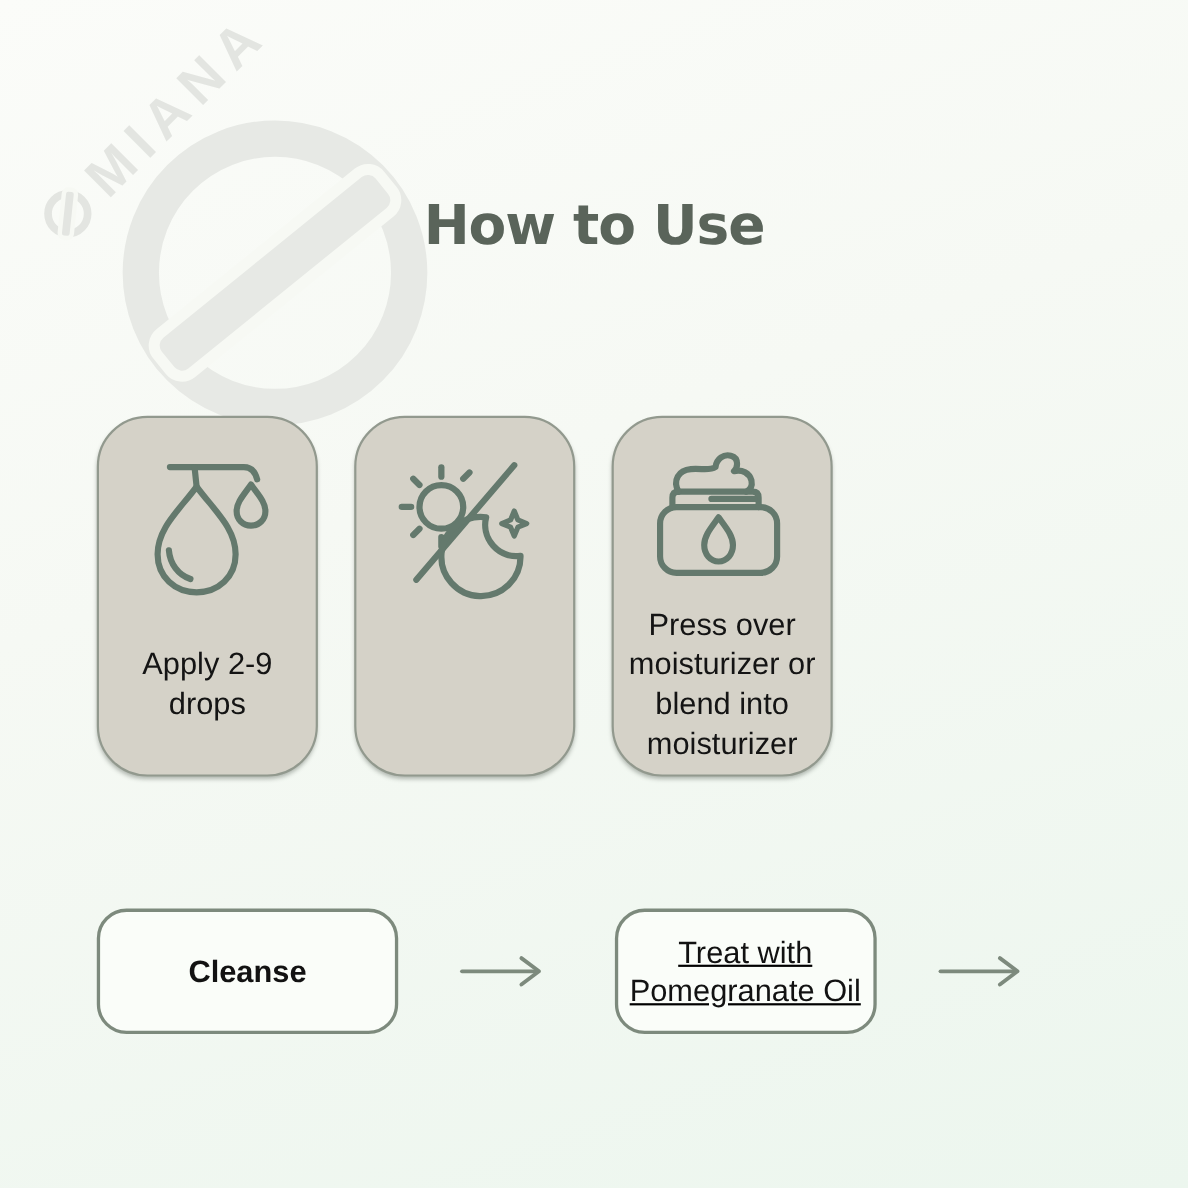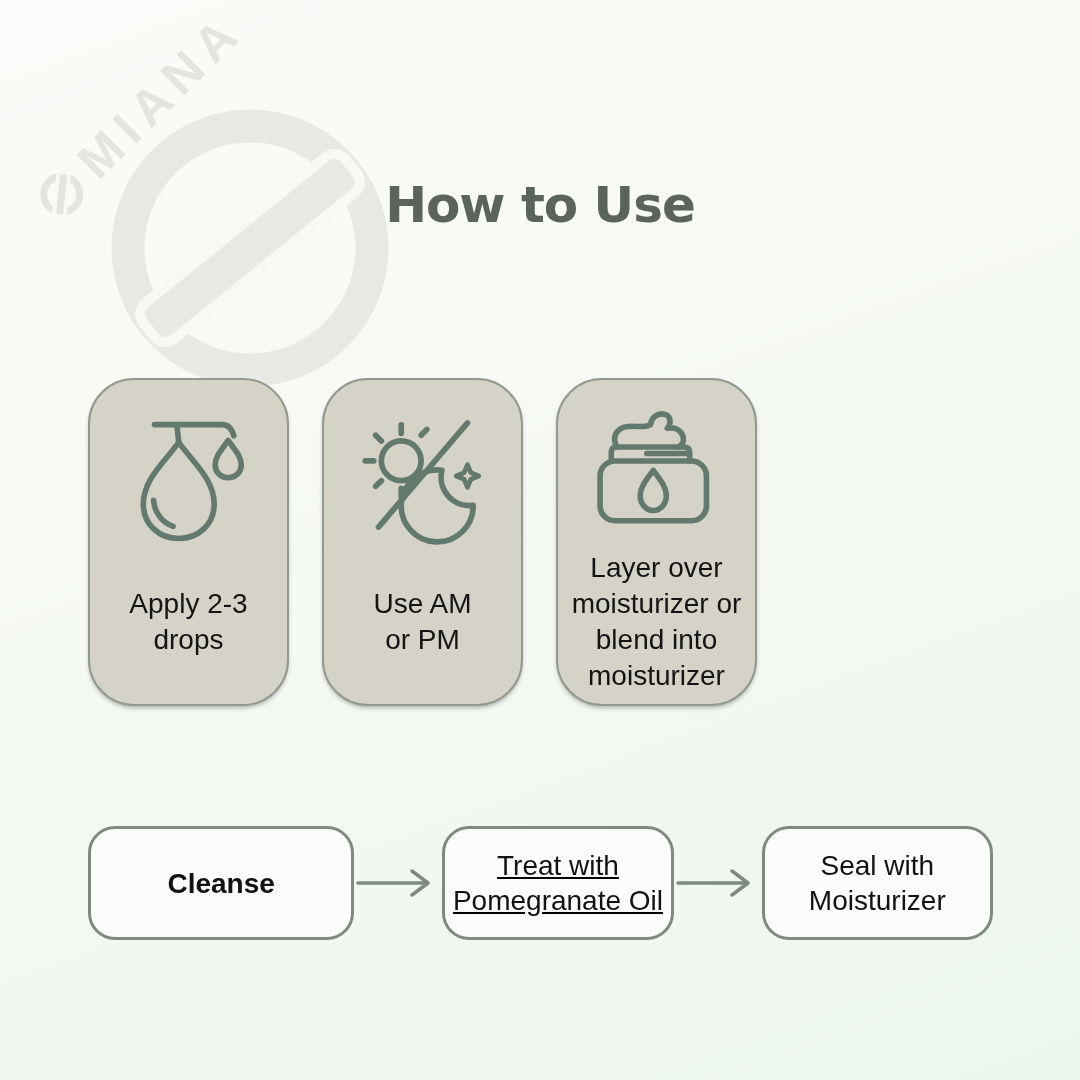--- a/index.html
+++ b/index.html
@@ -83,55 +83,53 @@
     <div class="card">
       <div class="icon-wrap">
         <svg width="140" height="150" viewBox="0 0 150 150" class="ico">
           <path d="M 38 21 H 110 C 117 21 121 25 123 33"></path>
           <path d="M 62 21 L 64 40"></path>
           <path d="M 64 40 C 80 62 102 80 102 106 C 102 128 85 143 64 143 C 43 143 26 128 26 106 C 26 80 48 62 64 40 Z"></path>
           <path d="M 37 102 C 38 115 46 126 58 130"></path>
           <path d="M 117 38 C 124 48 131 55 131 64 C 131 72 125 78 117 78 C 109 78 103 72 103 64 C 103 55 110 48 117 38 Z"></path>
         </svg>
       </div>
-      <div class="card-label">Apply 2-3
+      <div class="card-label">Apply 2-9
 drops</div>
     </div>
 
 
     <div class="card">
       <div class="icon-wrap">
         <svg width="142" height="150" viewBox="0 0 150 150" class="ico">
           <path d="M 28 130 L 122 20"></path>
           <circle cx="52" cy="60" r="21"></circle>
           <path d="M 52 22 L 52 31"></path>
           <path d="M 52 89 L 52 98"></path>
           <path d="M 14 60 L 23 60"></path>
           <path d="M 25 33 L 31 39"></path>
           <path d="M 25 87 L 31 81"></path>
           <path d="M 73 33 L 79 27"></path>
           <path d="M 95 70 A 38 38 0 1 0 128 107 A 30 30 0 0 1 95 70 Z"></path>
           <path d="M 122 64 L 125.5 72.5 L 134 76 L 125.5 79.5 L 122 88 L 118.5 79.5 L 110 76 L 118.5 72.5 Z" stroke-width="5"></path>
         </svg>
       </div>
-      <div class="card-label">Use AM
-or PM</div>
     </div>
 
     <div class="card">
       <div class="icon-wrap">
         <svg width="140" height="150" viewBox="0 0 150 150" class="ico">
           <rect x="14" y="60" width="114" height="64" rx="16"></rect>
           <path d="M 26 60 L 26 51 C 26 47 28 45 32 45 L 104 45 C 108 45 110 47 110 51 L 110 60"></path>
           <path d="M 64 52 L 106 52"></path>
           <path d="M 32 45 C 26 34 32 24 44 23 C 54 22 62 25 68 21 C 69 13 76 8 83 10 C 87 11 89 14 89 18 C 89 21 88 23 86 25 C 94 23 101 27 103 34 C 104 39 102 43 98 45"></path>
           <path d="M 71 70 C 79 81 85 88 85 97 C 85 106 79 113 71 113 C 63 113 57 106 57 97 C 57 88 63 81 71 70 Z"></path>
         </svg>
       </div>
-      <div class="card-label">Layer over
+      <div class="card-label">Press over
 moisturizer or
 blend into
 moisturizer</div>
     </div>
 
   </div>
 
   <div class="flow">
 
     <div class="flow-box fb1">
@@ -150,20 +148,16 @@
 Pomegranate Oil</span>
     </div>
 
     <div class="arrow">
       <svg width="88" height="32" viewBox="0 0 88 32" aria-hidden="true">
         <path d="M 4 16 H 72" stroke="#7d8a7d" stroke-width="3.5" fill="none" stroke-linecap="round"></path>
         <path d="M 58 4 L 74 16 L 58 28" stroke="#7d8a7d" stroke-width="3.5" fill="none" stroke-linecap="round" stroke-linejoin="round"></path>
       </svg>
     </div>
 
-    <div class="flow-box fb3">
-      <span>Seal with
-Moisturizer</span>
-    </div>
 
   </div>
 
 </div>
 
 </body></html>

